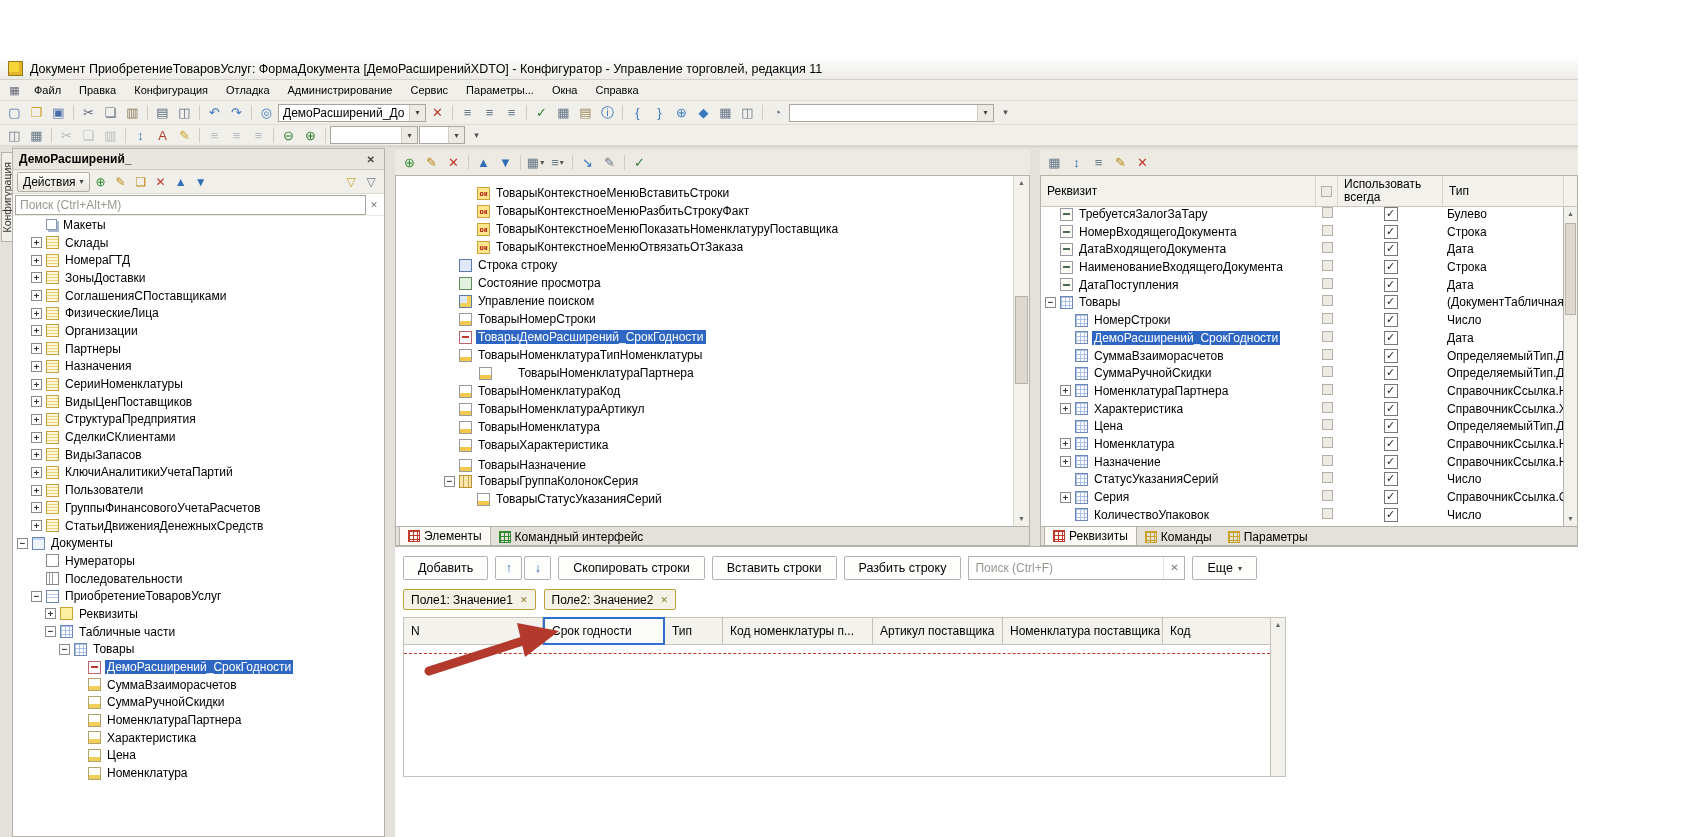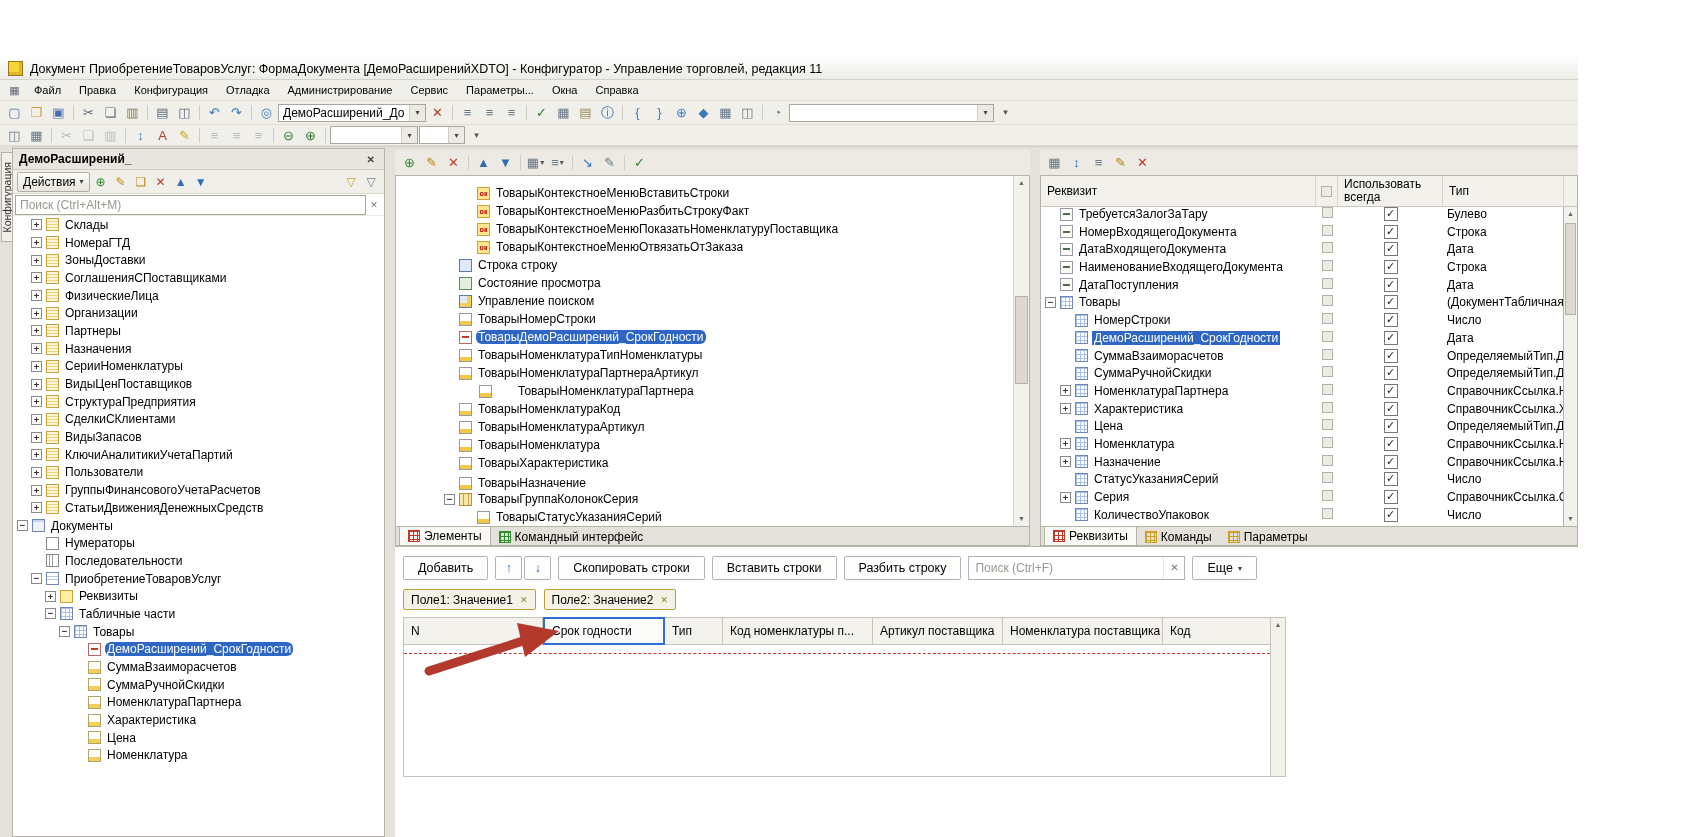--- a/index.html
+++ b/index.html
@@ -49,21 +49,21 @@
   .lp-search{height:22px;display:flex;align-items:center;padding:1px 2px;border-bottom:1px solid #eceae3;box-sizing:border-box;}
   .lp-search input{flex:1;height:18px;border:1px solid #a9a69e;font:12px "Liberation Sans",sans-serif;padding:0 4px;outline:none;}
   .lp-search .clr{width:16px;text-align:center;font-size:9px;color:#777;}
   input::placeholder{color:#9a978f;}
   #lefttree{position:absolute;left:0;top:67px;right:0;bottom:0;overflow:hidden;background:#fff;}
   .trow{height:17.7px;display:flex;align-items:center;white-space:nowrap;overflow:hidden;}
   .exp{width:9px;height:9px;border:1px solid #8a8a8a;background:#fff;color:#333;flex:none;
     font:700 9px/8px "DejaVu Sans Mono",monospace;text-align:center;margin-right:4px;box-sizing:content-box;}
   .expsp{width:15px;flex:none;display:inline-block;}
   .tlabel{padding:0 2px;}
-  .sel .tlabel{background:#2e66c4;color:#fff;border-radius:6px;}
+  .sel .tlabel{background:#2e66c4;color:#fff;}
   
   .ic{flex:none;width:13px;height:13px;margin-right:4px;box-sizing:border-box;display:inline-block;}
   .ic-layouts{background:#fff;border:1px solid #8a97ad;box-shadow:2px 2px 0 #aab6cc;width:11px;height:11px;}
   .ic-catalog{background:repeating-linear-gradient(#fdf6d8 0 2px,#edd27a 2px 3px);border:1px solid #c9a23a;}
   .ic-docs{background:#eef3fc;border:1px solid #6f87b5;box-shadow:inset 0 2px 0 #c7d6f0;}
   .ic-doc{background:#fff;border:1px solid #6f87b5;
     background-image:linear-gradient(transparent 3px,#b9c9e8 3px,#b9c9e8 4px,transparent 4px,transparent 6px,#b9c9e8 6px,#b9c9e8 7px,transparent 7px);}
   .ic-num{background:#fff;border:1px solid #8a8a8a;}
   .ic-seq{background:#fff;border:1px solid #8a8a8a;background-image:linear-gradient(90deg,transparent 2px,#999 2px,#999 3px,transparent 3px,transparent 5px,#999 5px,#999 6px,transparent 6px);}
   .ic-attrs{background:#fdeea2;border:1px solid #c9a23a;}
@@ -342,20 +342,25 @@
       <div class="flexsp"></div>
       <div class="sptb" style="color: rgb(201, 162, 39);">▽</div>
       <div class="sptb" style="color: rgb(102, 119, 136);">▽</div>
     </div>
   <div class="lp-search">
     <input placeholder="Поиск (Ctrl+Alt+M)" style="">
     <span class="clr">✕</span>
   </div>
   <div id="lefttree">
       <div class="trow" style="padding-left: 18px;">
+        <span class="expsp"></span>
+        <span class="ic ic-layouts"></span>
+        <span class="tlabel">Макеты</span>
+      </div>
+      <div class="trow" style="padding-left: 18px;">
         <span class="exp">+</span>
         <span class="ic ic-catalog"></span>
         <span class="tlabel">Склады</span>
       </div>
       <div class="trow" style="padding-left: 18px;">
         <span class="exp">+</span>
         <span class="ic ic-catalog"></span>
         <span class="tlabel">НомераГТД</span>
       </div>
       <div class="trow" style="padding-left: 18px;">
@@ -588,25 +593,20 @@
       </div>
       <div class="mrow sel" style="padding-left: 48px;">
         <span class="expsp"></span>
         <span class="ic ic-ext"></span>
         <span class="tlabel">ТоварыДемоРасширений_СрокГодности</span>
       </div>
       <div class="mrow" style="padding-left: 48px;">
         <span class="expsp"></span>
         <span class="ic ic-field"></span>
         <span class="tlabel">ТоварыНоменклатураТипНоменклатуры</span>
-      </div>
-      <div class="mrow" style="padding-left: 48px;">
-        <span class="expsp"></span>
-        <span class="ic ic-field"></span>
-        <span class="tlabel">ТоварыНоменклатураПартнераАртикул</span>
       </div>
       <div class="mrow" style="padding-left: 48px; gap: 20px;">
         <span class="expsp"></span>
         <span class="ic ic-field"></span>
         <span class="tlabel">ТоварыНоменклатураПартнера</span>
       </div>
       <div class="mrow" style="padding-left: 48px;">
         <span class="expsp"></span>
         <span class="ic ic-field"></span>
         <span class="tlabel">ТоварыНоменклатураКод</span>

